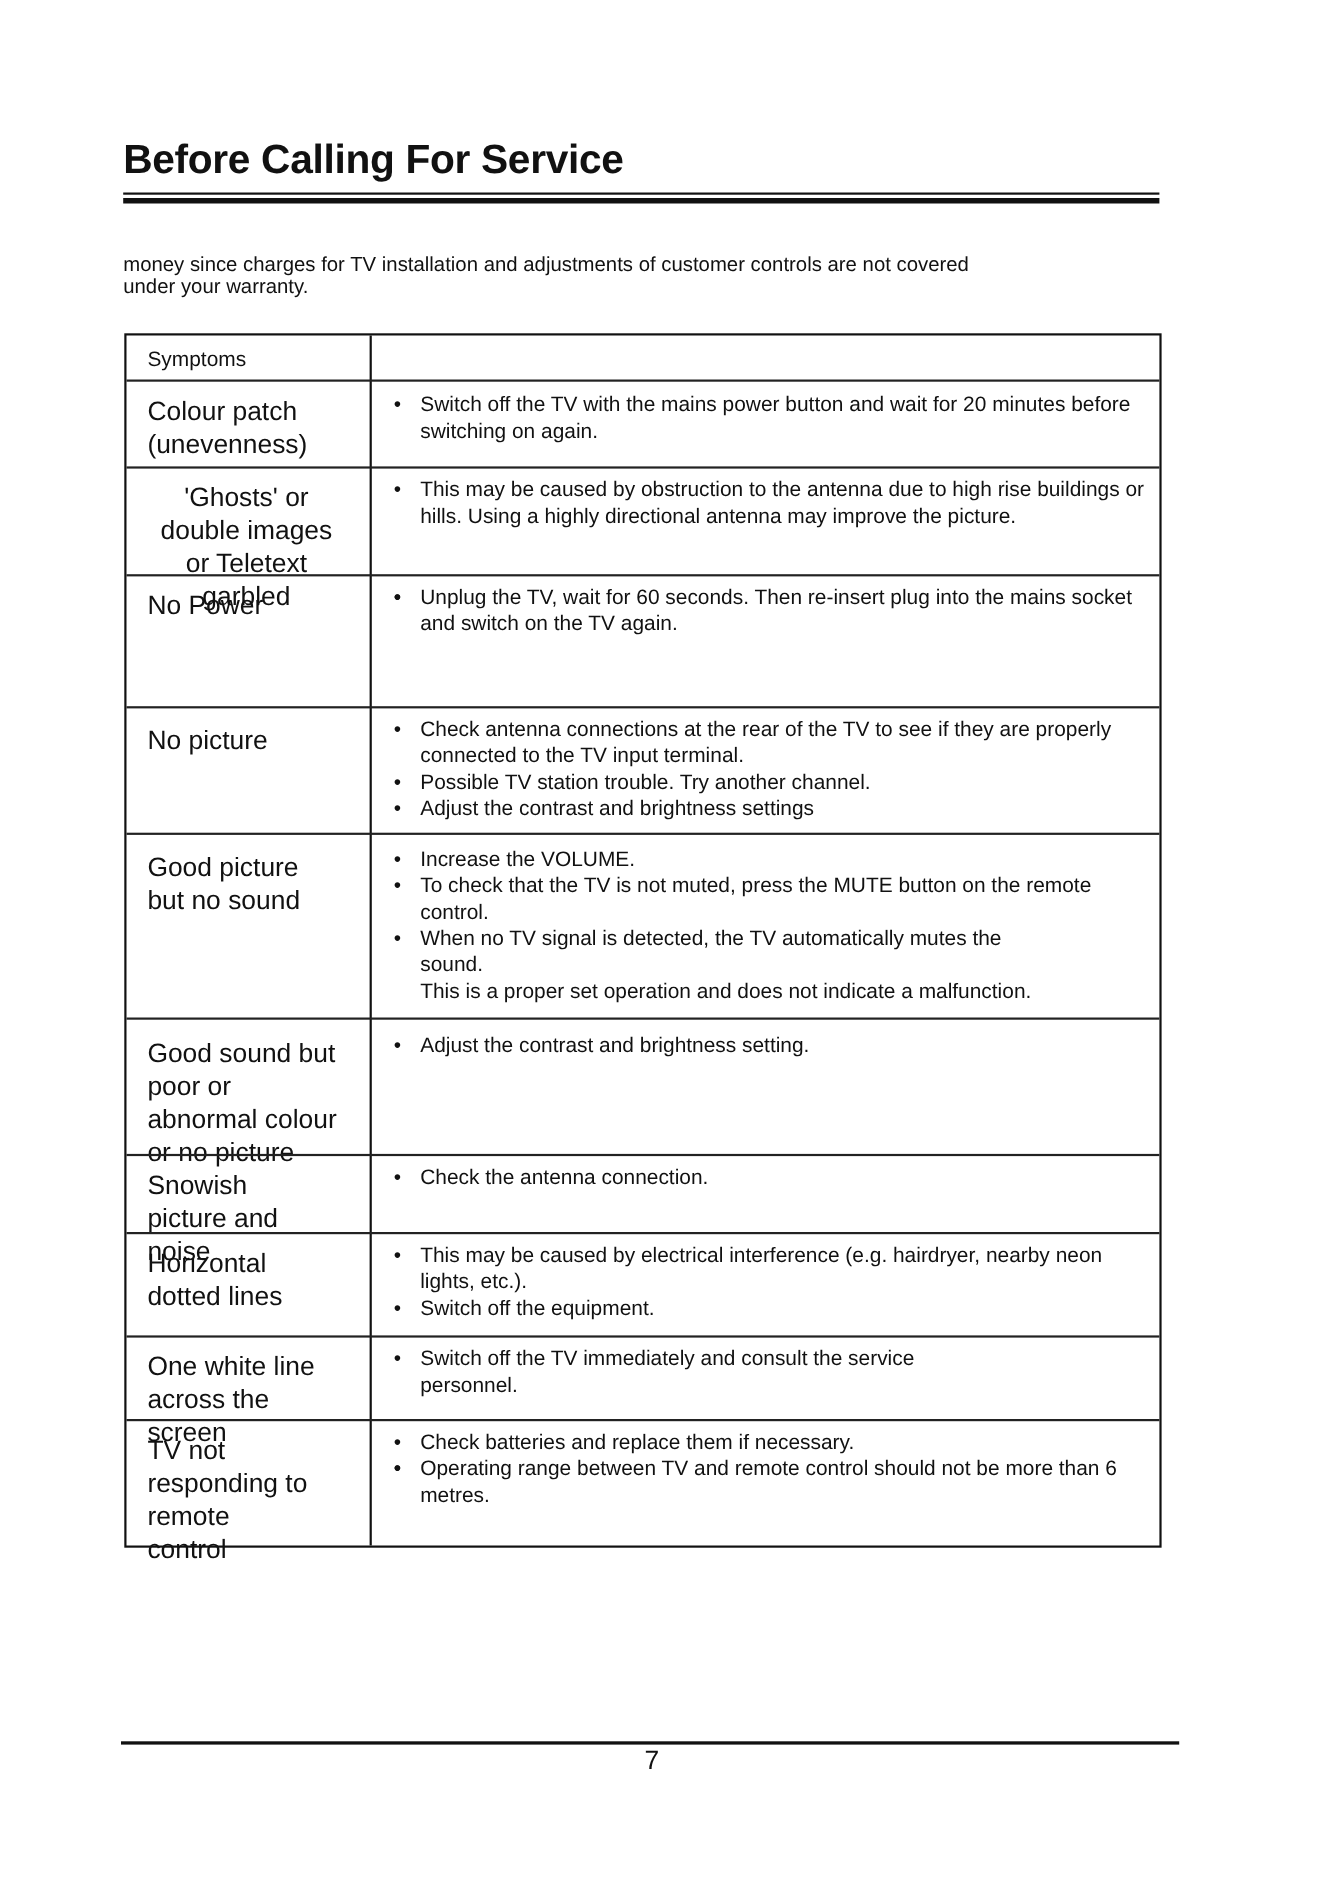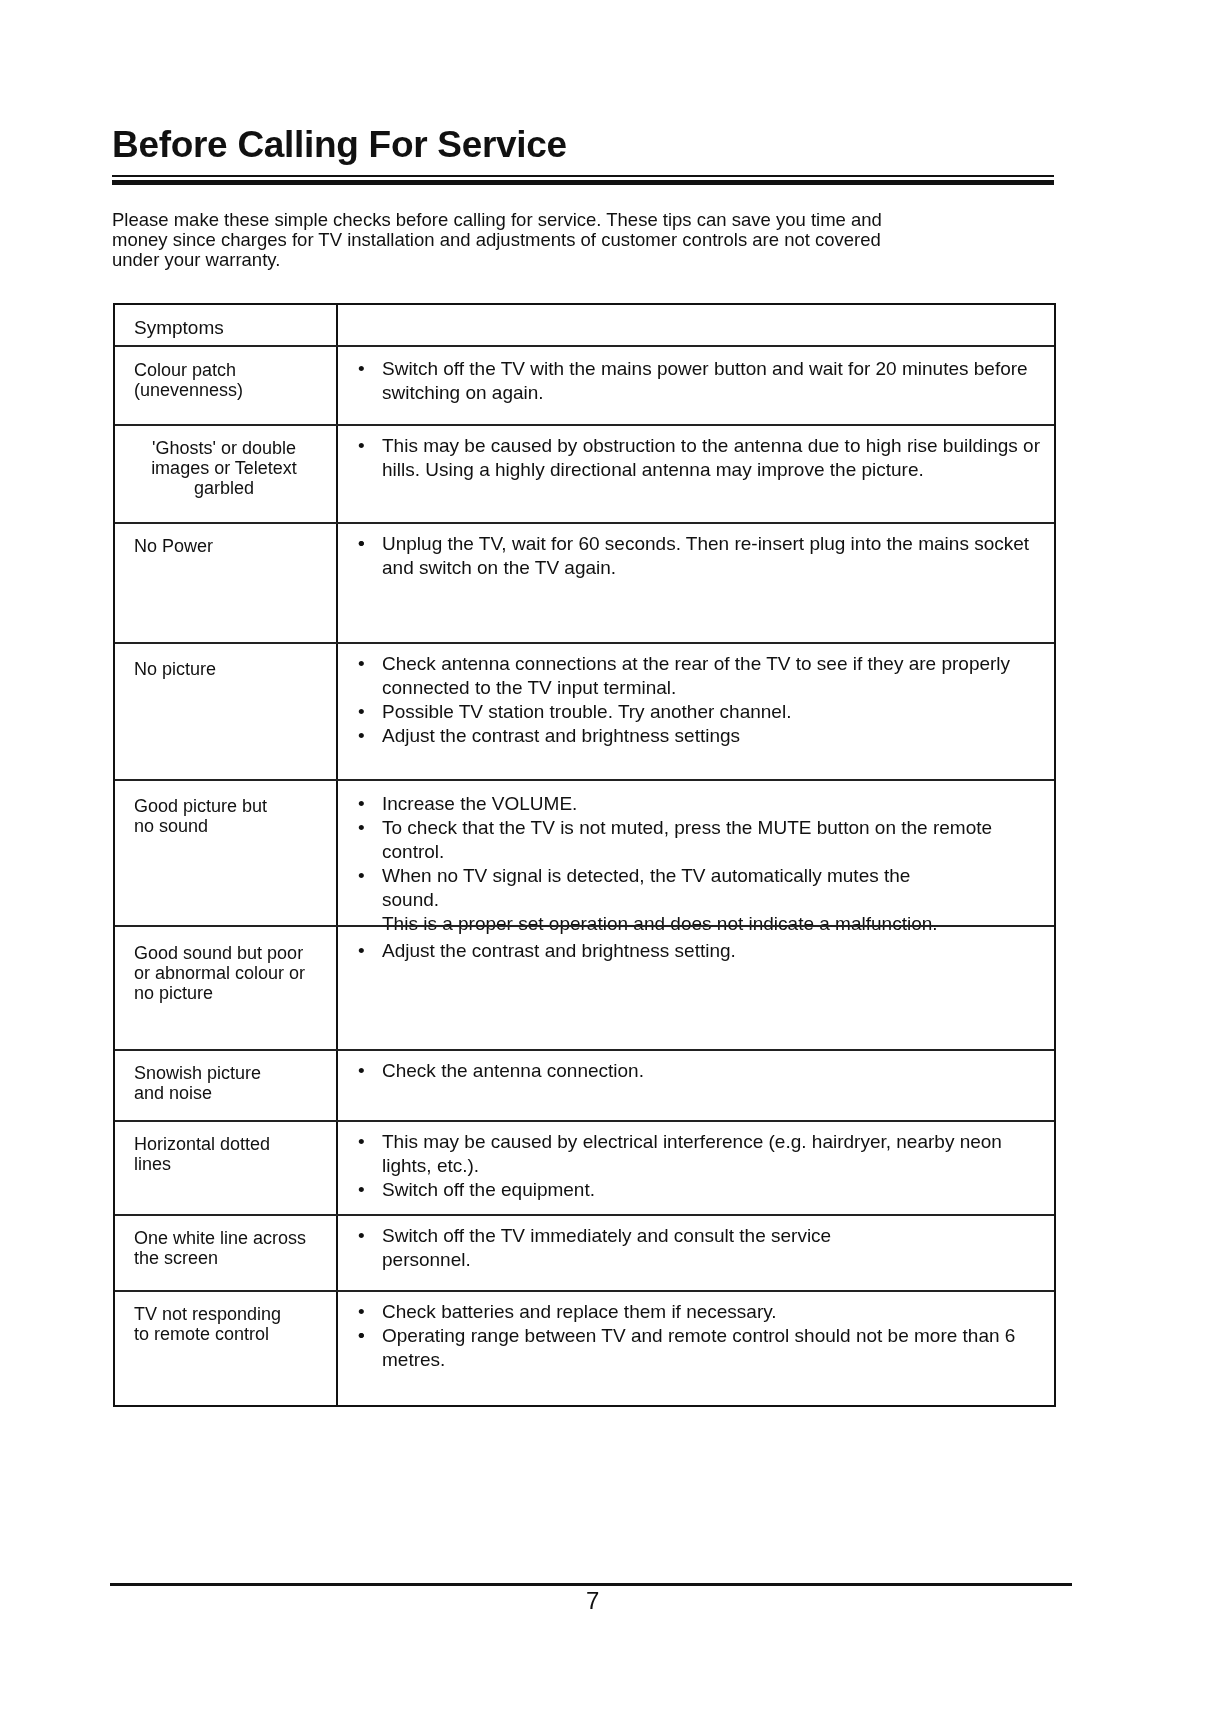--- a/index.html
+++ b/index.html
@@ -8,39 +8,39 @@
   .title { position:absolute; left:112px; top:124px; font-size:37px; font-weight:bold;
            letter-spacing:-0.3px; margin:0; line-height:42px; }
   .rule-thin { position:absolute; left:112px; width:942px; top:175px; height:2px; background:#111; }
   .rule-thick { position:absolute; left:112px; width:942px; top:180px; height:5px; background:#111; }
   .intro { position:absolute; left:112px; top:210px; width:960px; font-size:18.5px; line-height:20px; margin:0; }
   .table { position:absolute; left:113px; top:303px; width:943px; height:1104px;
            border:2px solid #111; box-sizing:border-box; }
   .row { position:absolute; left:0; right:0; border-top:2px solid #222; box-sizing:border-box; }
   .row.first { border-top:none; }
   .col-divider { position:absolute; top:0; bottom:0; left:221px; width:2px; background:#111; }
-  .sym { position:absolute; left:19px; width:190px; font-size:18px; line-height:20px; }
+  .sym { position:absolute; left:19px; width:190px; font-size:24px; line-height:30px; }
   .act { position:absolute; left:240px; right:12px; font-size:19px; line-height:24px; }
   .act ul { list-style:none; margin:0; padding:0; }
   .act li { position:relative; padding-left:27px; }
   .act li .bullet { position:absolute; left:3px; top:0; }
   .act .cont { padding-left:27px; }
   .hdr { font-size:19px; line-height:24px; }
   .footer-rule { position:absolute; left:110px; width:962px; top:1583px; height:3px; background:#111; }
   .page-num { position:absolute; left:586px; top:1588px; font-size:24px; line-height:26px; }
 </style>
 </head>
 <body>
 
 <h1 class="title">Before Calling For Service</h1>
 <div class="rule-thin"></div>
 <div class="rule-thick"></div>
 
 <p class="intro">
-  <span>Please make these simple checks before calling for service. These tips can save you time and</span><br>
+  <br>
   <span>money since charges for TV installation and adjustments of customer controls are not covered</span><br>
   <span>under your warranty.</span>
 </p>
 
 <div class="table">
   <div class="col-divider"></div>
 
   <div class="row first" style="top:0;height:40px;">
     <span class="sym hdr" style="top:11px;">Symptoms</span>
   </div>
@@ -77,21 +77,21 @@
     <div class="sym" style="top:15px;">No picture</div>
     <div class="act" style="top:8px;">
       <ul>
         <li><span class="bullet">•</span><span>Check antenna connections at the rear of the TV to see if they are properly connected to the TV input terminal.</span></li>
         <li><span class="bullet">•</span><span>Possible TV station trouble. Try another channel.</span></li>
         <li><span class="bullet">•</span><span>Adjust the contrast and brightness settings</span></li>
       </ul>
     </div>
   </div>
 
-  <div class="row" style="top:474px;height:117px;">
+  <div class="row" style="top:452px;height:117px;">
     <div class="sym" style="top:15px;width:140px;">Good picture but no sound</div>
     <div class="act" style="top:11px;">
       <ul>
         <li><span class="bullet">•</span><span>Increase the  VOLUME.</span></li>
         <li><span class="bullet">•</span><span>To check that the TV is not muted, press the  MUTE  button on the remote control.</span></li>
         <li style="padding-right:120px;"><span class="bullet">•</span><span>When no TV signal is detected, the TV automatically mutes the sound.</span></li>
       </ul>
       <div class="cont">This is a proper set operation and does not indicate a malfunction.</div>
     </div>
   </div>

